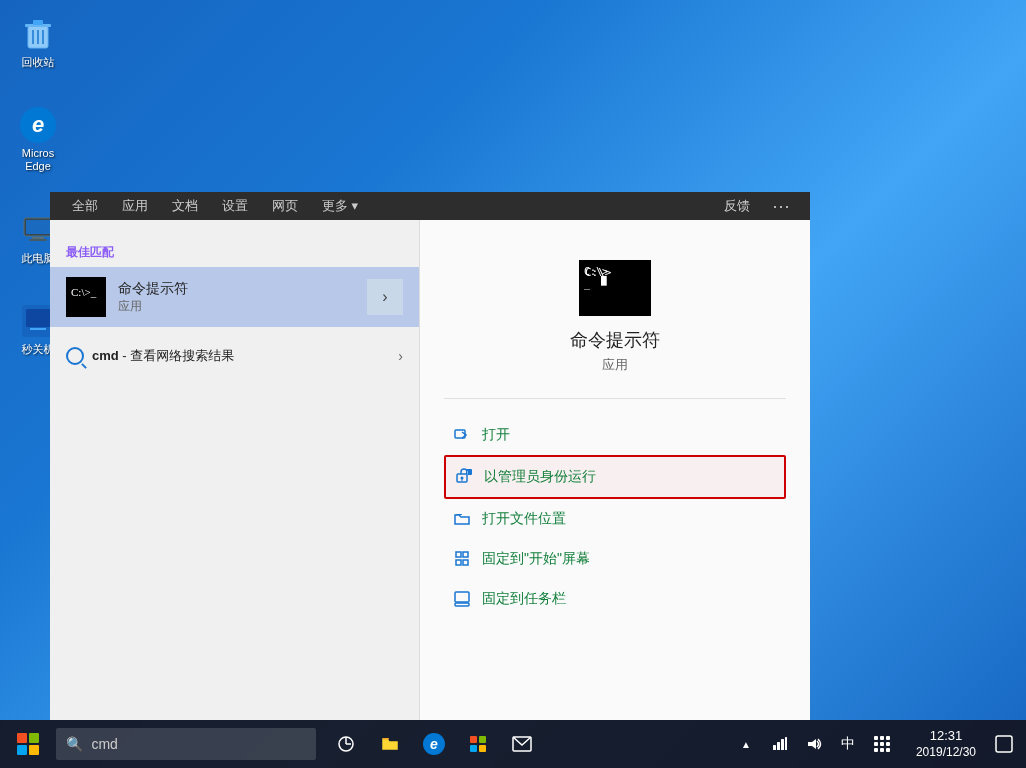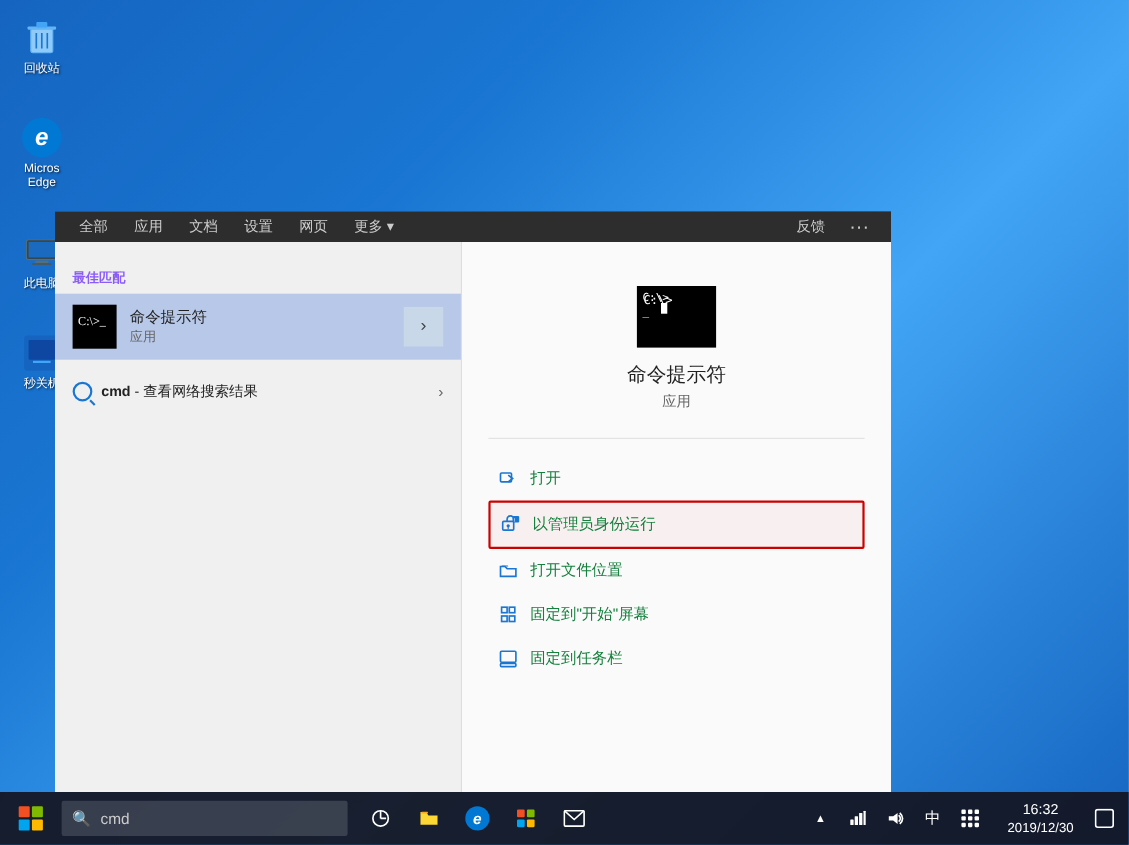--- a/index.html
+++ b/index.html
@@ -695,21 +695,21 @@
           <div class="grid-dot"></div>
           <div class="grid-dot"></div>
         <div class="grid-dot"></div>
           <div class="grid-dot"></div>
           <div class="grid-dot"></div>
       </div>
     </div>
   </div>
 
   <div class="clock">
-    <span class="clock-time">16:32</span>
+    <span class="clock-time">12:31</span>
     <span class="clock-date">2019/12/30</span>
   </div>
 
   <div class="notification-btn">
     <svg width="18" height="18" viewBox="0 0 18 18" fill="none">
       <rect x="1" y="1" width="16" height="16" rx="2" stroke="white" stroke-width="1.5" fill="none"></rect>
     </svg>
   </div>
 </div>
 

